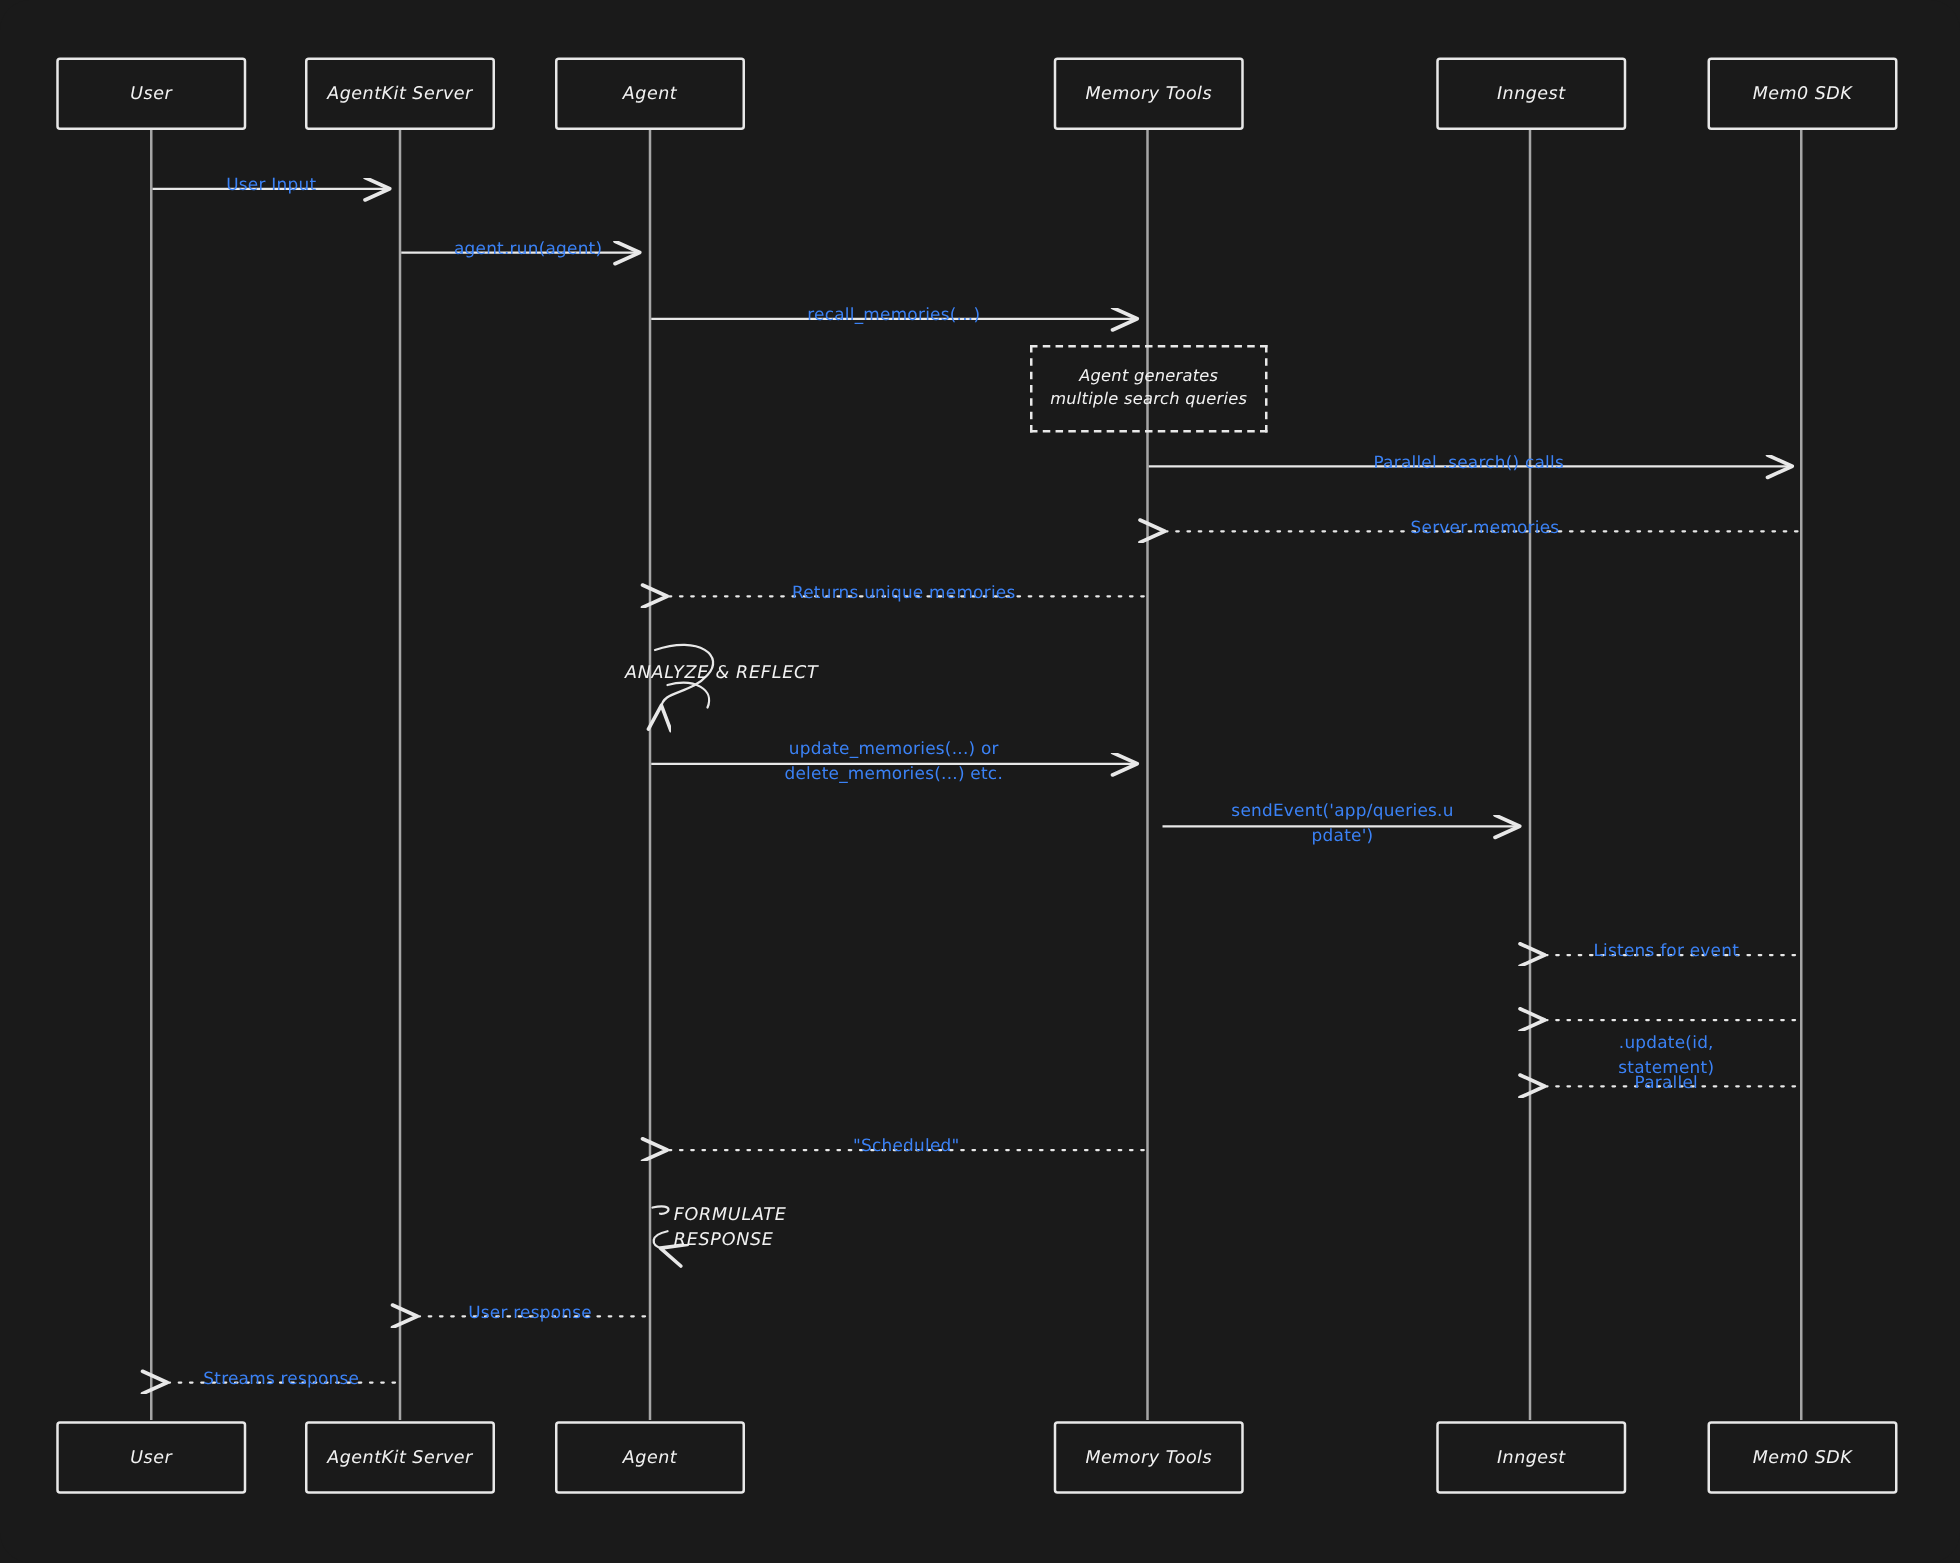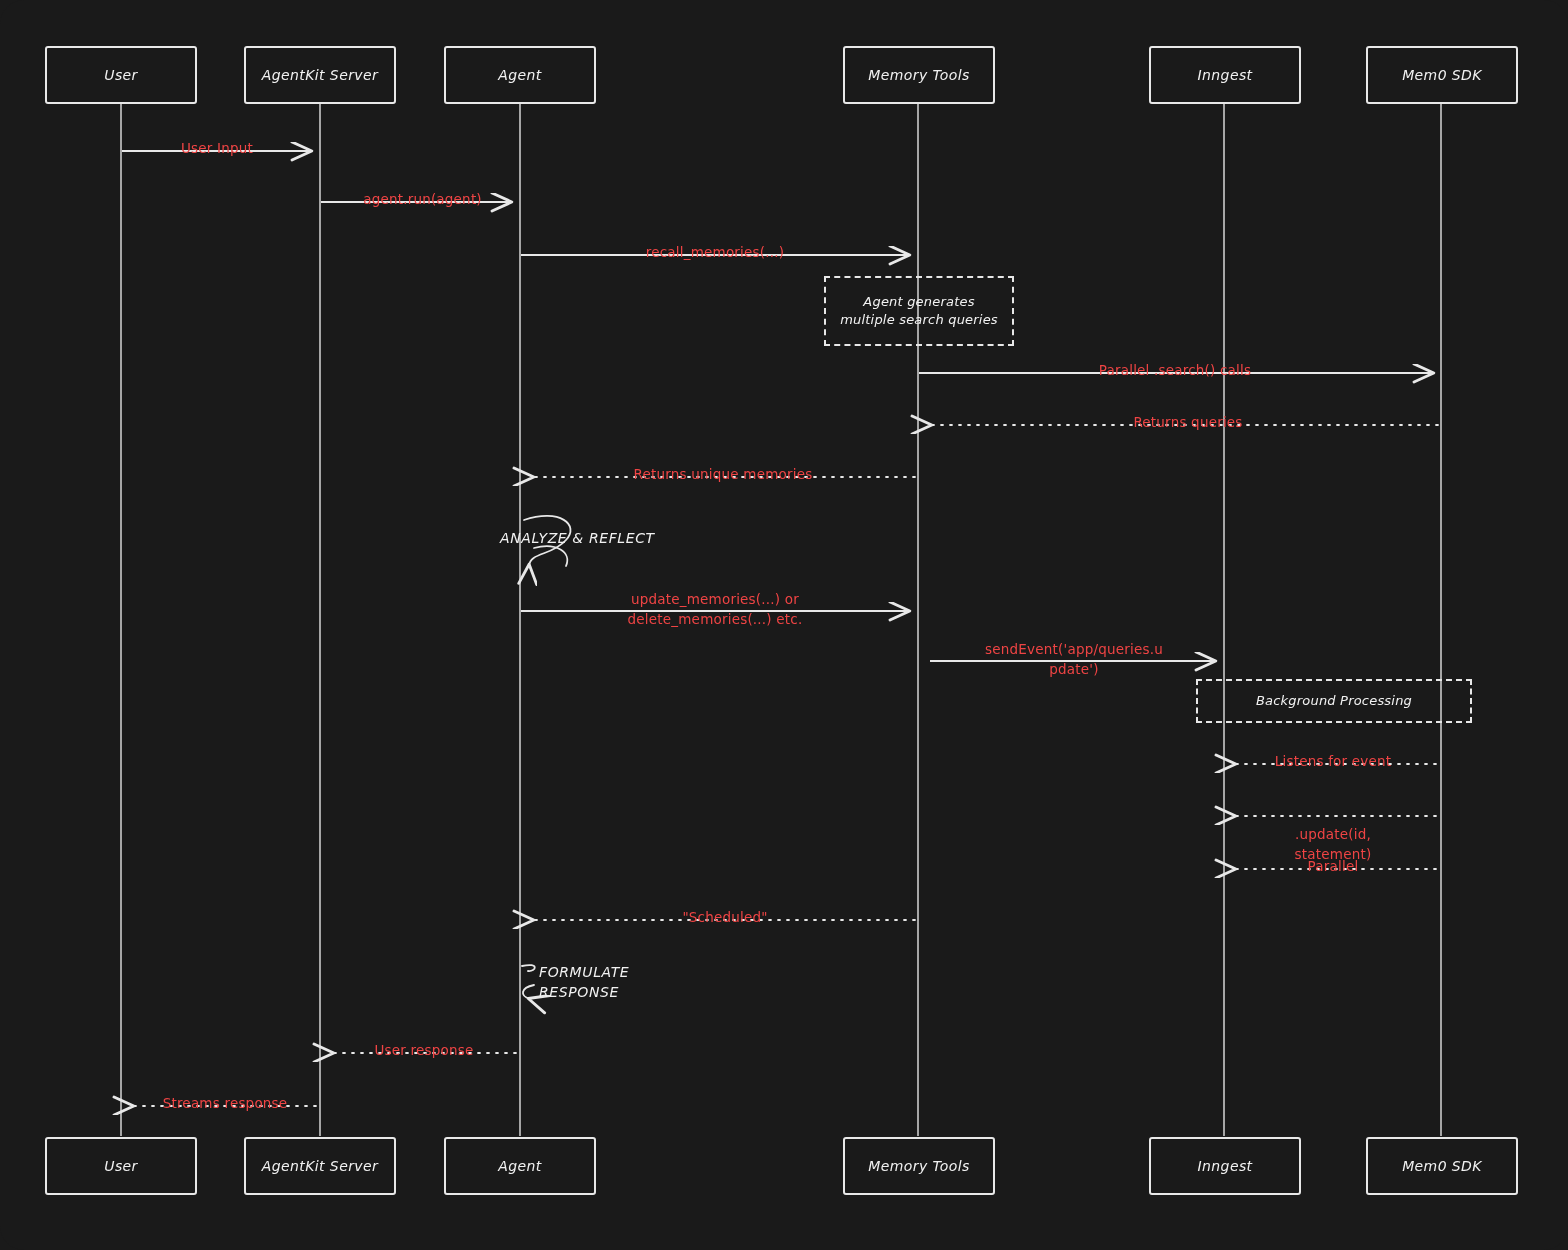--- a/index.html
+++ b/index.html
@@ -32,21 +32,21 @@
     height: 58px;
   }
   .lifeline {
     position: absolute;
     width: 2px;
     background: #bfbfbf;
     opacity: 0.85;
   }
   .msg-label {
     position: absolute;
-    color: #ef4444;
+    color: #3b82f6;
     font-size: 13.5px;
     text-align: center;
     line-height: 1.45;
     white-space: pre-line;
     letter-spacing: 0.2px;
   }
   .note-box {
     position: absolute;
     border: 2px dashed #e8e8e8;
     color: #f2f2f2;
@@ -153,41 +153,40 @@
     <path d="M534,548 C556,542 572,552 566,566" fill="none" stroke="#e8e8e8" stroke-width="1.8" stroke-linecap="round"></path>
 
     <path d="M522,966 C540,962 536,972 528,971" fill="none" stroke="#e8e8e8" stroke-width="1.8" stroke-linecap="round"></path>
     <path d="M534,985 C520,988 520,996 530,999" fill="none" stroke="#e8e8e8" stroke-width="1.8" stroke-linecap="round" marker-end="url(#ahl)"></path>
   </svg>
 
   <div class="msg-label" style="left:152px; top:139px; width:130px;">User Input</div>
   <div class="msg-label" style="left:340px; top:190px; width:165px;">agent.run(agent)</div>
   <div class="msg-label" style="left:615px; top:243px; width:200px;">recall_memories(...)</div>
   <div class="msg-label" style="left:1075px; top:361px; width:200px;">Parallel .search() calls</div>
-  <div class="msg-label" style="left:1098px; top:413px; width:180px;">Returns queries</div>
+  <div class="msg-label" style="left:1098px; top:413px; width:180px;">Server memories</div>
   <div class="msg-label" style="left:608px; top:465px; width:230px;">Returns unique memories</div>
   <div class="msg-label" style="left:600px; top:590px; width:230px;">update_memories(...) or
 delete_memories(...) etc.</div>
   <div class="msg-label" style="left:960px; top:640px; width:228px;">sendEvent('app/queries.u
 pdate')</div>
   <div class="msg-label" style="left:1248px; top:752px; width:170px;">Listens for event</div>
   <div class="msg-label" style="left:1248px; top:793px; width:170px;margin-top:32px;">.update(id,
 statement)</div>
   <div class="msg-label" style="left:1248px; top:857px; width:170px;">Parallel</div>
   <div class="msg-label" style="left:640px; top:908px; width:170px;">"Scheduled"</div>
   <div class="msg-label" style="left:345px; top:1041px; width:158px;">User response</div>
   <div class="msg-label" style="left:145px; top:1094px; width:160px;">Streams response</div>
 
   <div class="self-label" style="left:500px; top:528px; width:220px;">ANALYZE &amp; REFLECT</div>
   <div class="self-label" style="left:539px; top:962px; width:180px;">FORMULATE
 RESPONSE</div>
 
   <div class="note-box" style="left:824px; top:276px; width:190px; height:70px;">Agent generates
 multiple search queries</div>
-  <div class="note-box" style="left:1196px; top:679px; width:276px; height:44px;">Background Processing</div>
 
   <div class="actor-box" style="left:45px; top:1137px; width:152px;">
     <span>User</span>
   </div>
   <div class="actor-box" style="left:244px; top:1137px; width:152px;">
     <span>AgentKit Server</span>
   </div>
   <div class="actor-box" style="left:444px; top:1137px; width:152px;">
     <span>Agent</span>
   </div>

